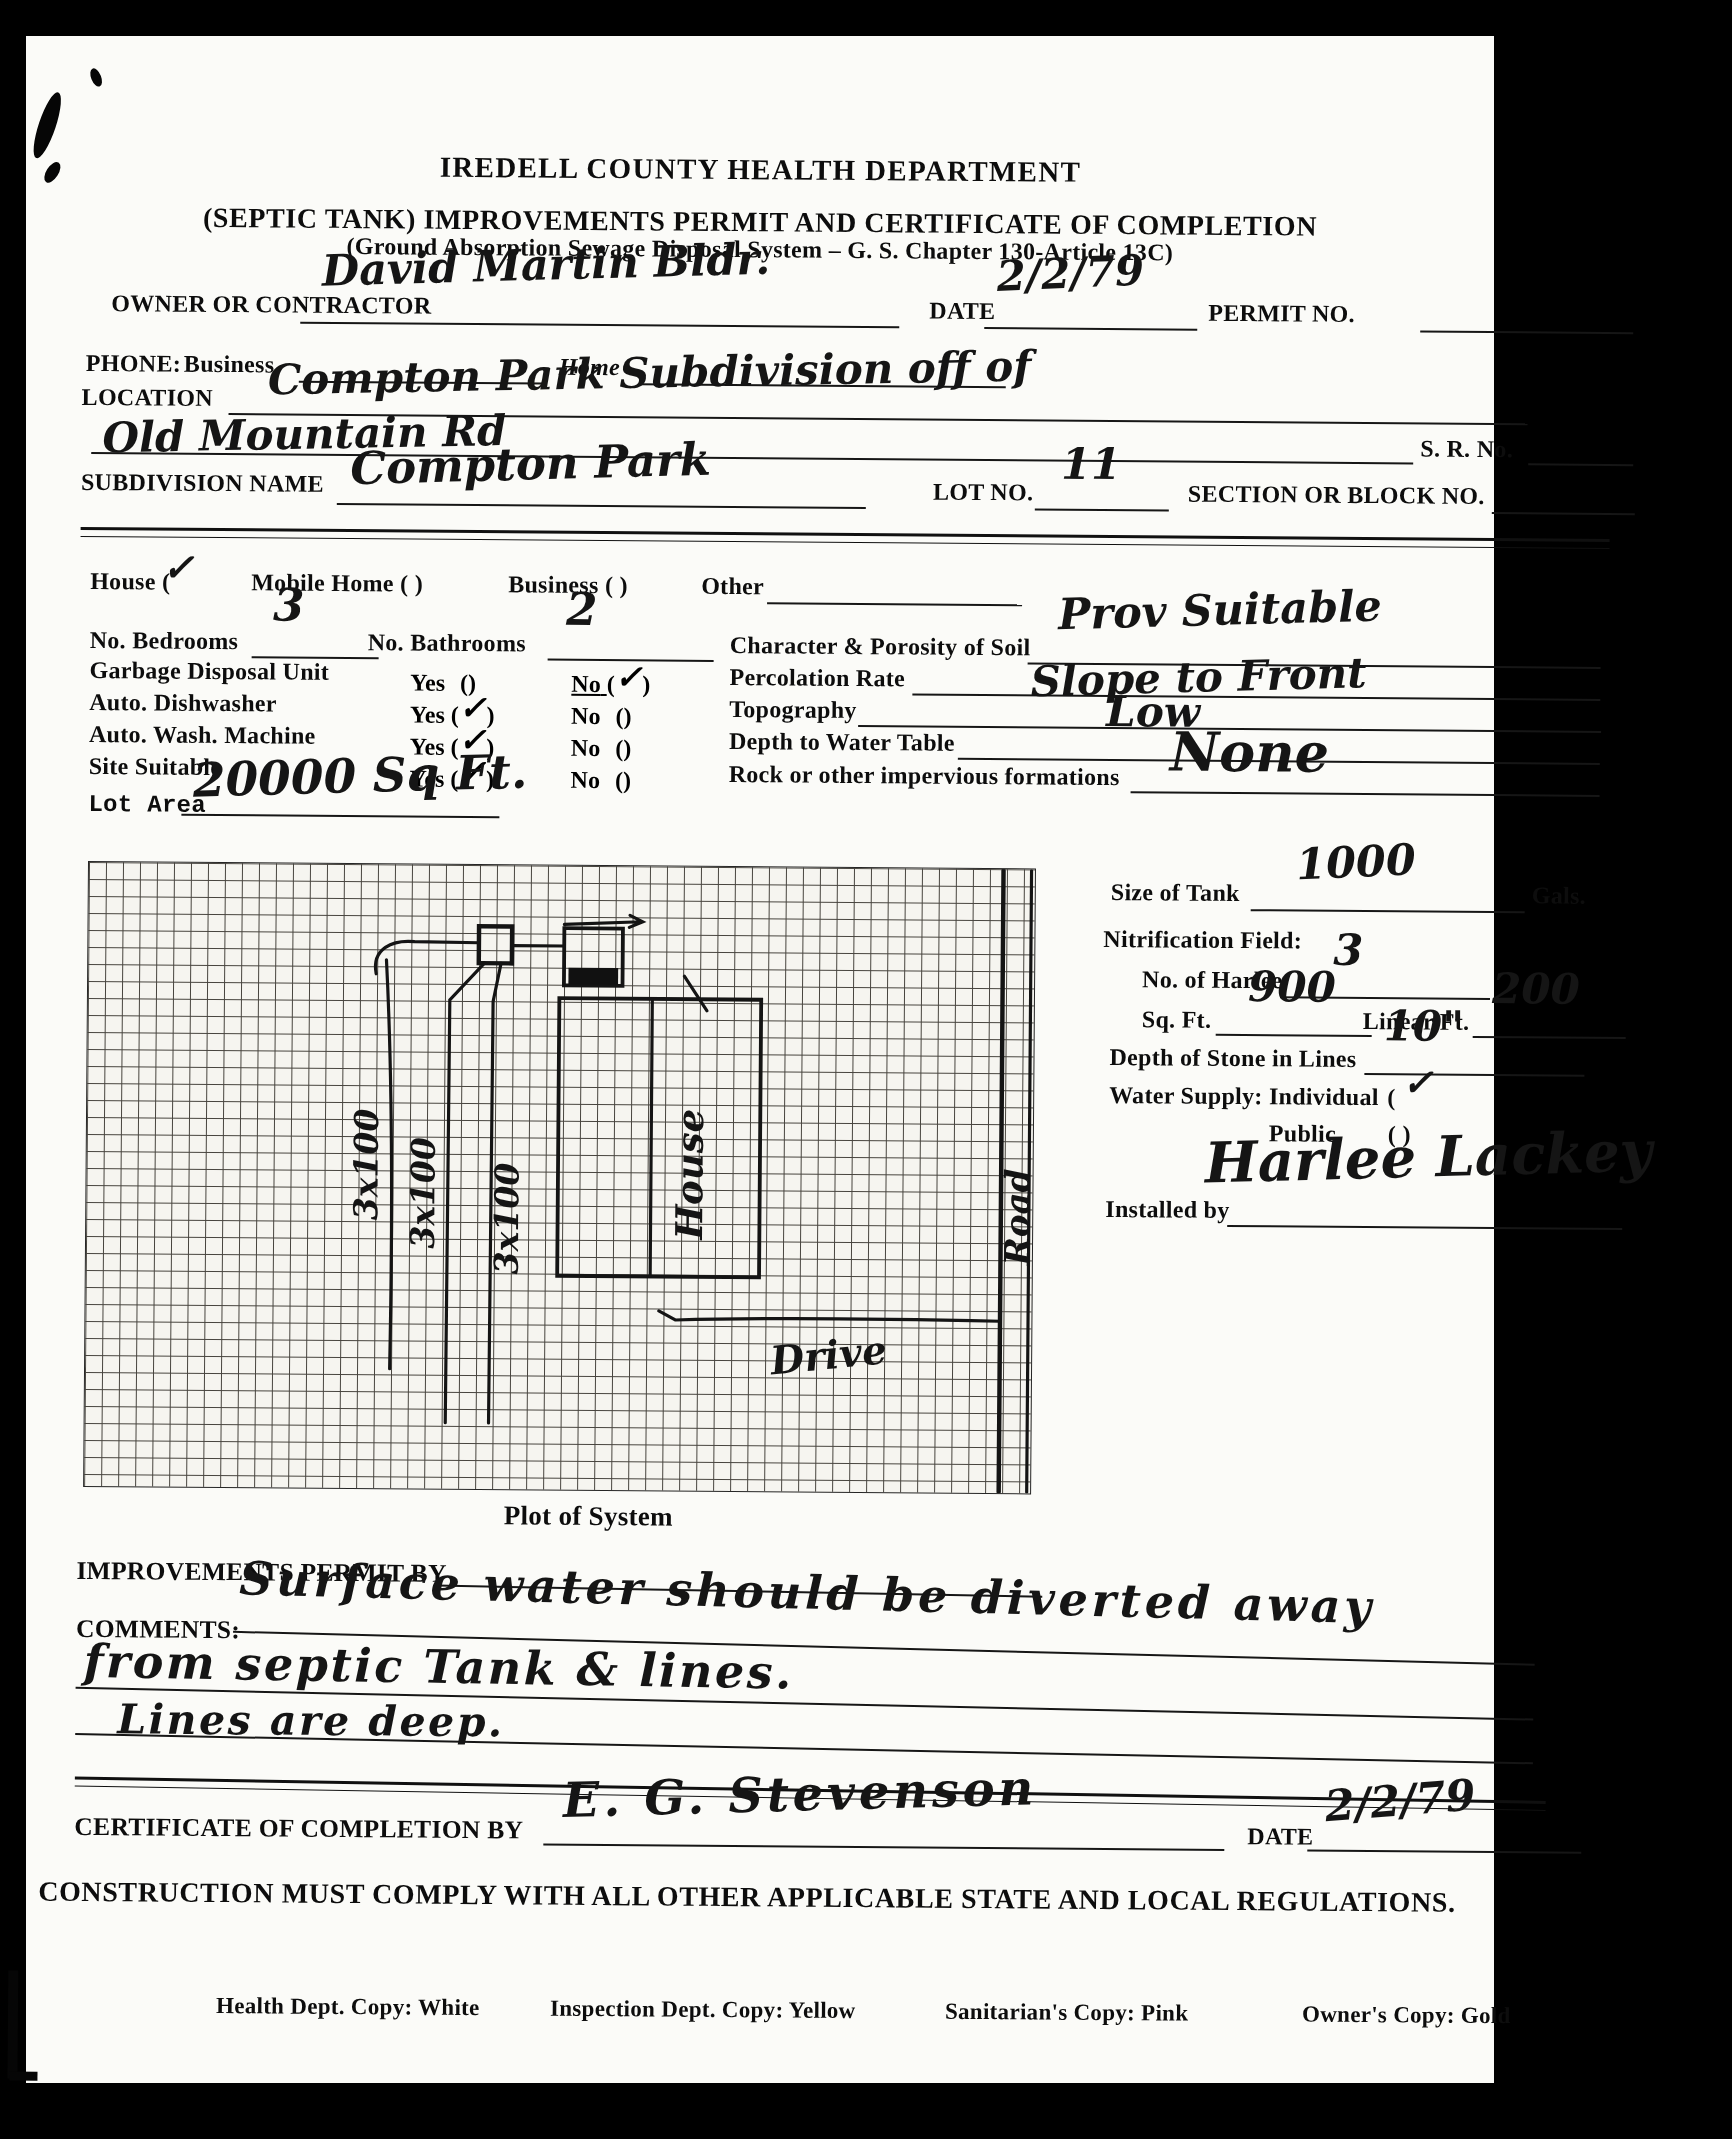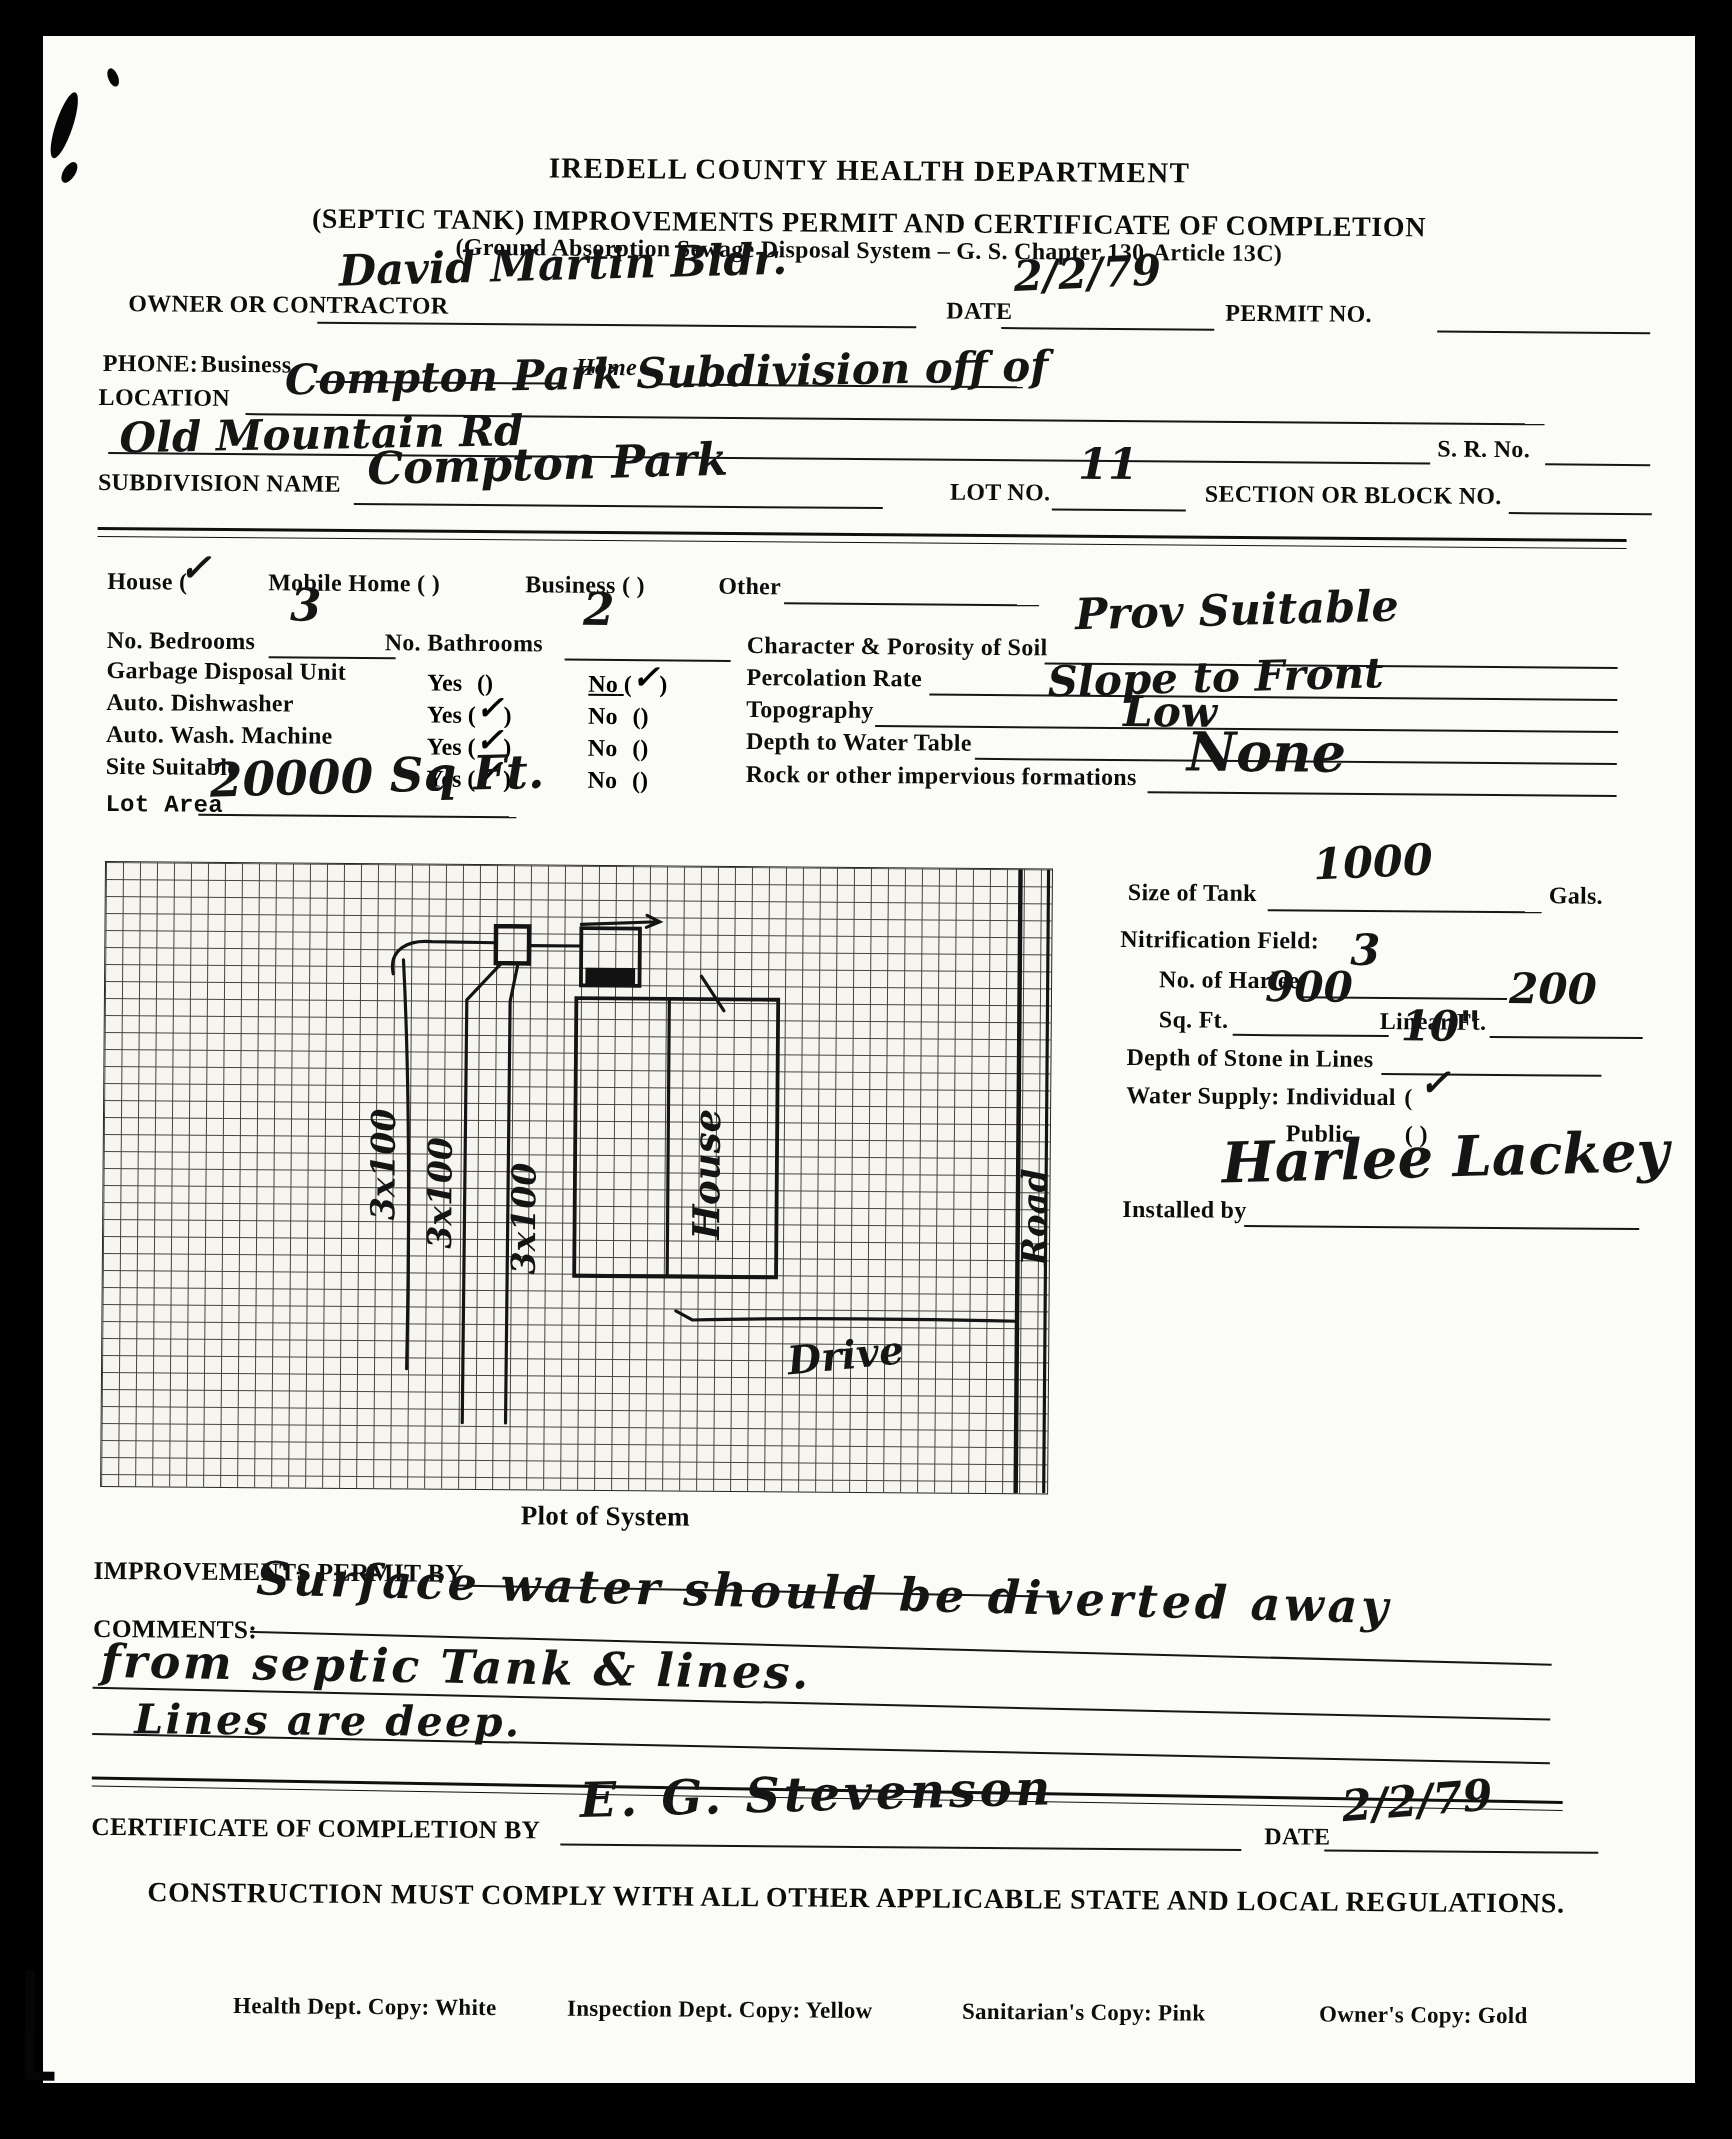--- a/index.html
+++ b/index.html
@@ -1,18 +1,18 @@
 <!DOCTYPE html>
 <html style="font-size:10.2px"><head>
 <meta charset="utf-8">
 <style>
   html,body{margin:0;padding:0;background:#000;}
   .canvas{position:relative;width:1732px;height:2140px;background:#000;overflow:hidden;
           font-family:"Liberation Serif",serif;}
-  .page{position:absolute;left:43px;top:36px;width:1652px;height:2047px;background:#fbfbf8;}
+  .page{position:absolute;left:26px;top:36px;width:1468px;height:2047px;background:#fbfbf8;}
   .tilt{position:absolute;inset:0;transform:rotate(0.45deg);transform-origin:191px 191px;}
   .lbl{position:absolute;font:700 24px "Liberation Serif",serif;color:#0d0d0d;
        white-space:nowrap;letter-spacing:0.3px;}
   .big{font-size:29px;letter-spacing:1.3px;}
   .ctr{left:0;width:100%;text-align:center;}
   .hw{position:absolute;font:700 41px "DejaVu Serif",serif;font-style:italic;color:#151515;
       white-space:nowrap;line-height:1;}
   .rule{position:absolute;border-bottom:2.5px solid #161616;height:0;}
   .dbl{position:absolute;height:5.7px;border-top:3.2px solid #101010;border-bottom:1.9px solid #101010;}
   .prow{position:absolute;font:700 24px "Liberation Serif",serif;color:#000000;white-space:nowrap;}

